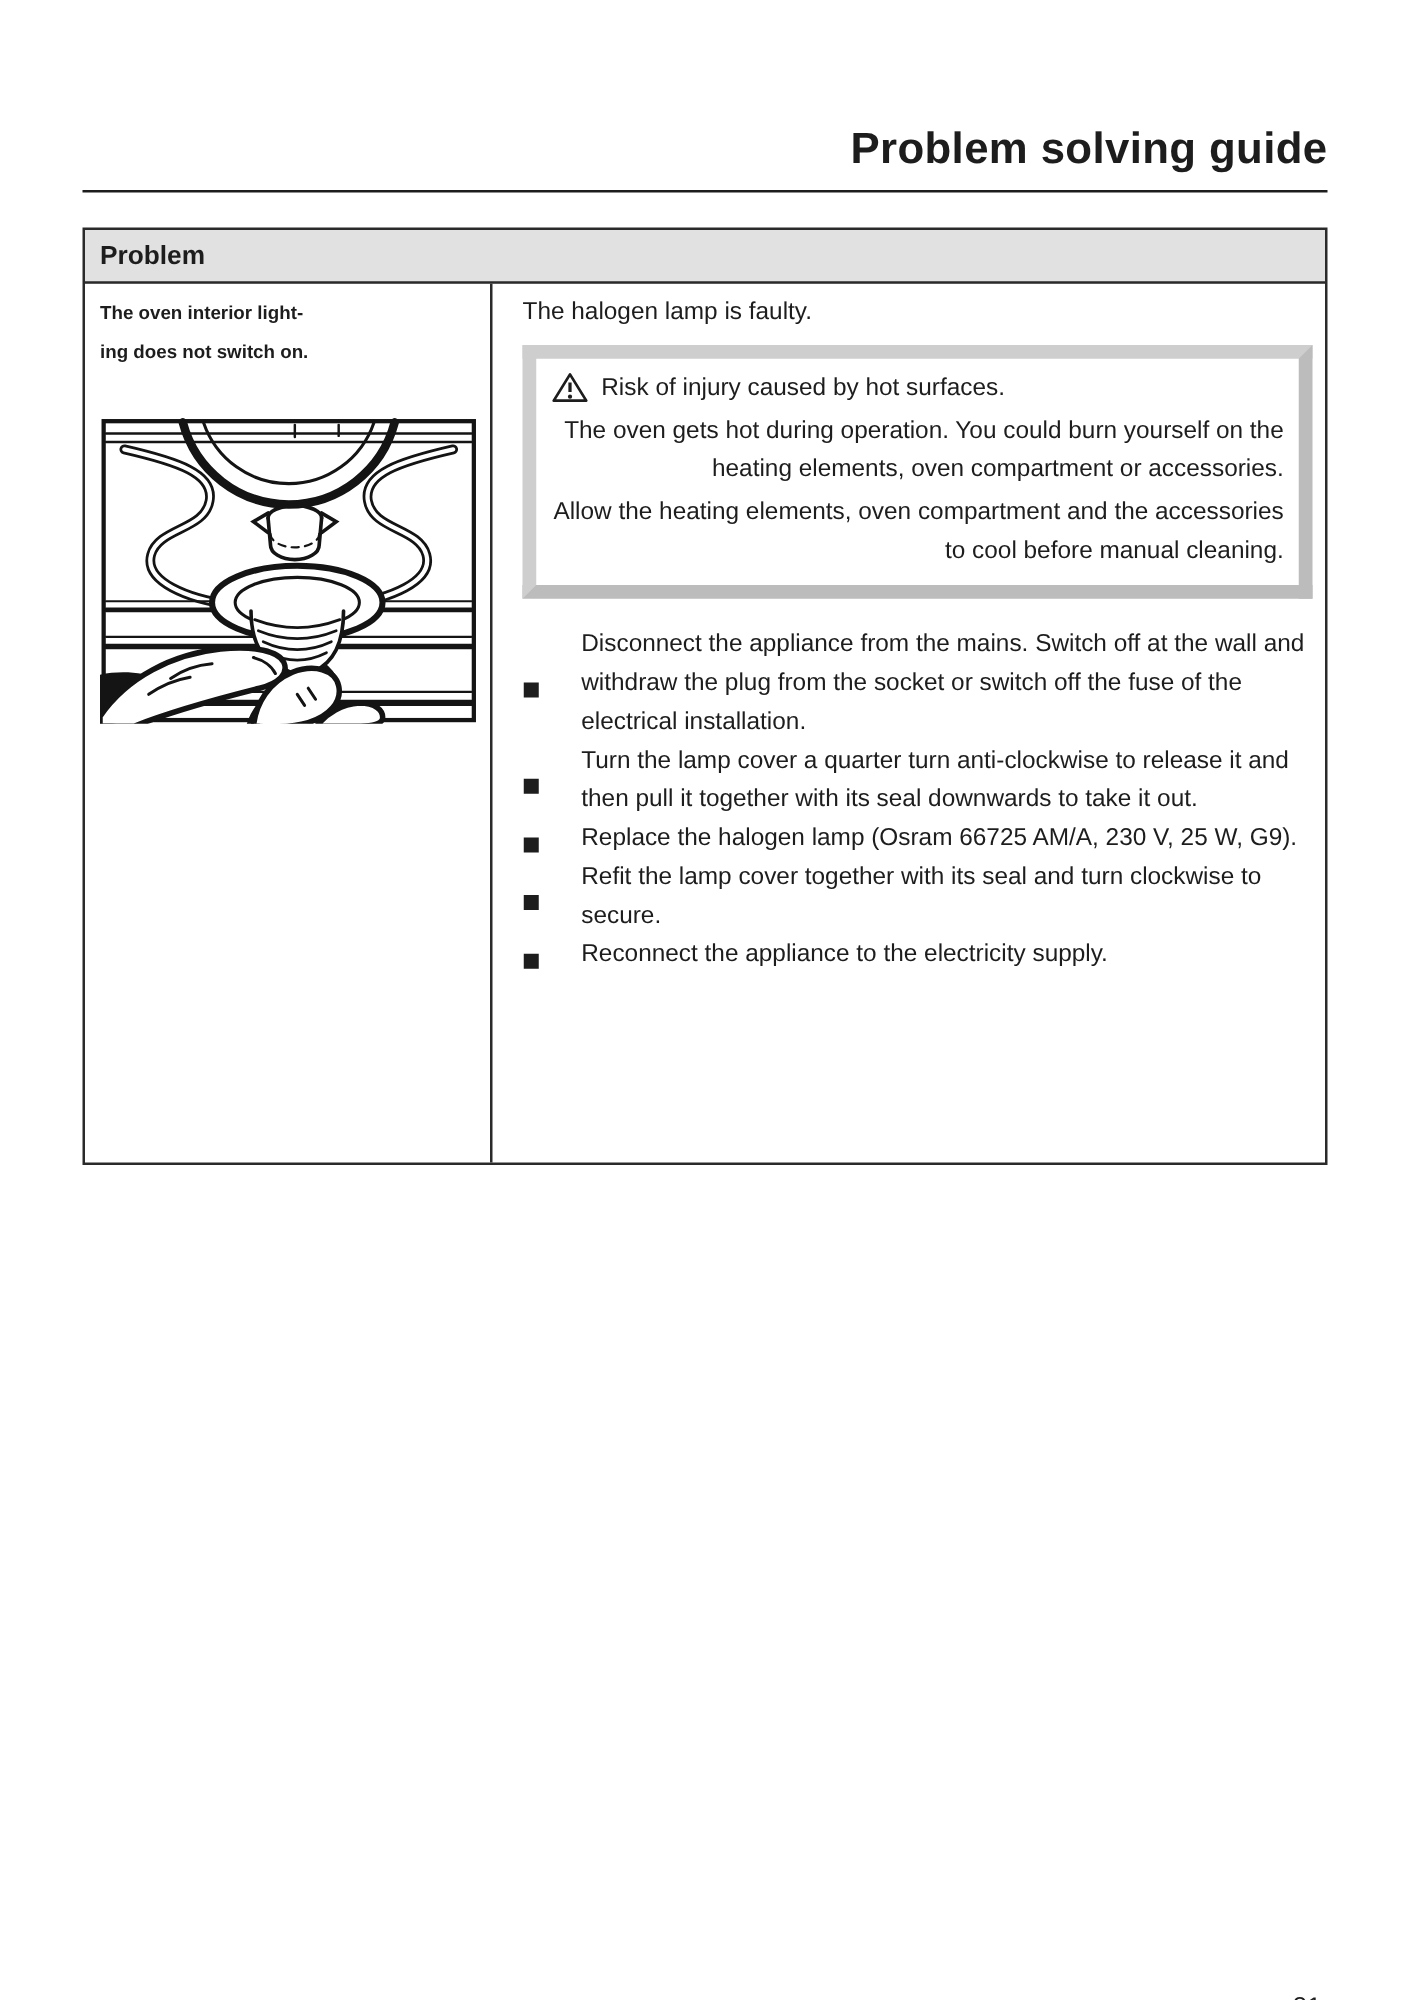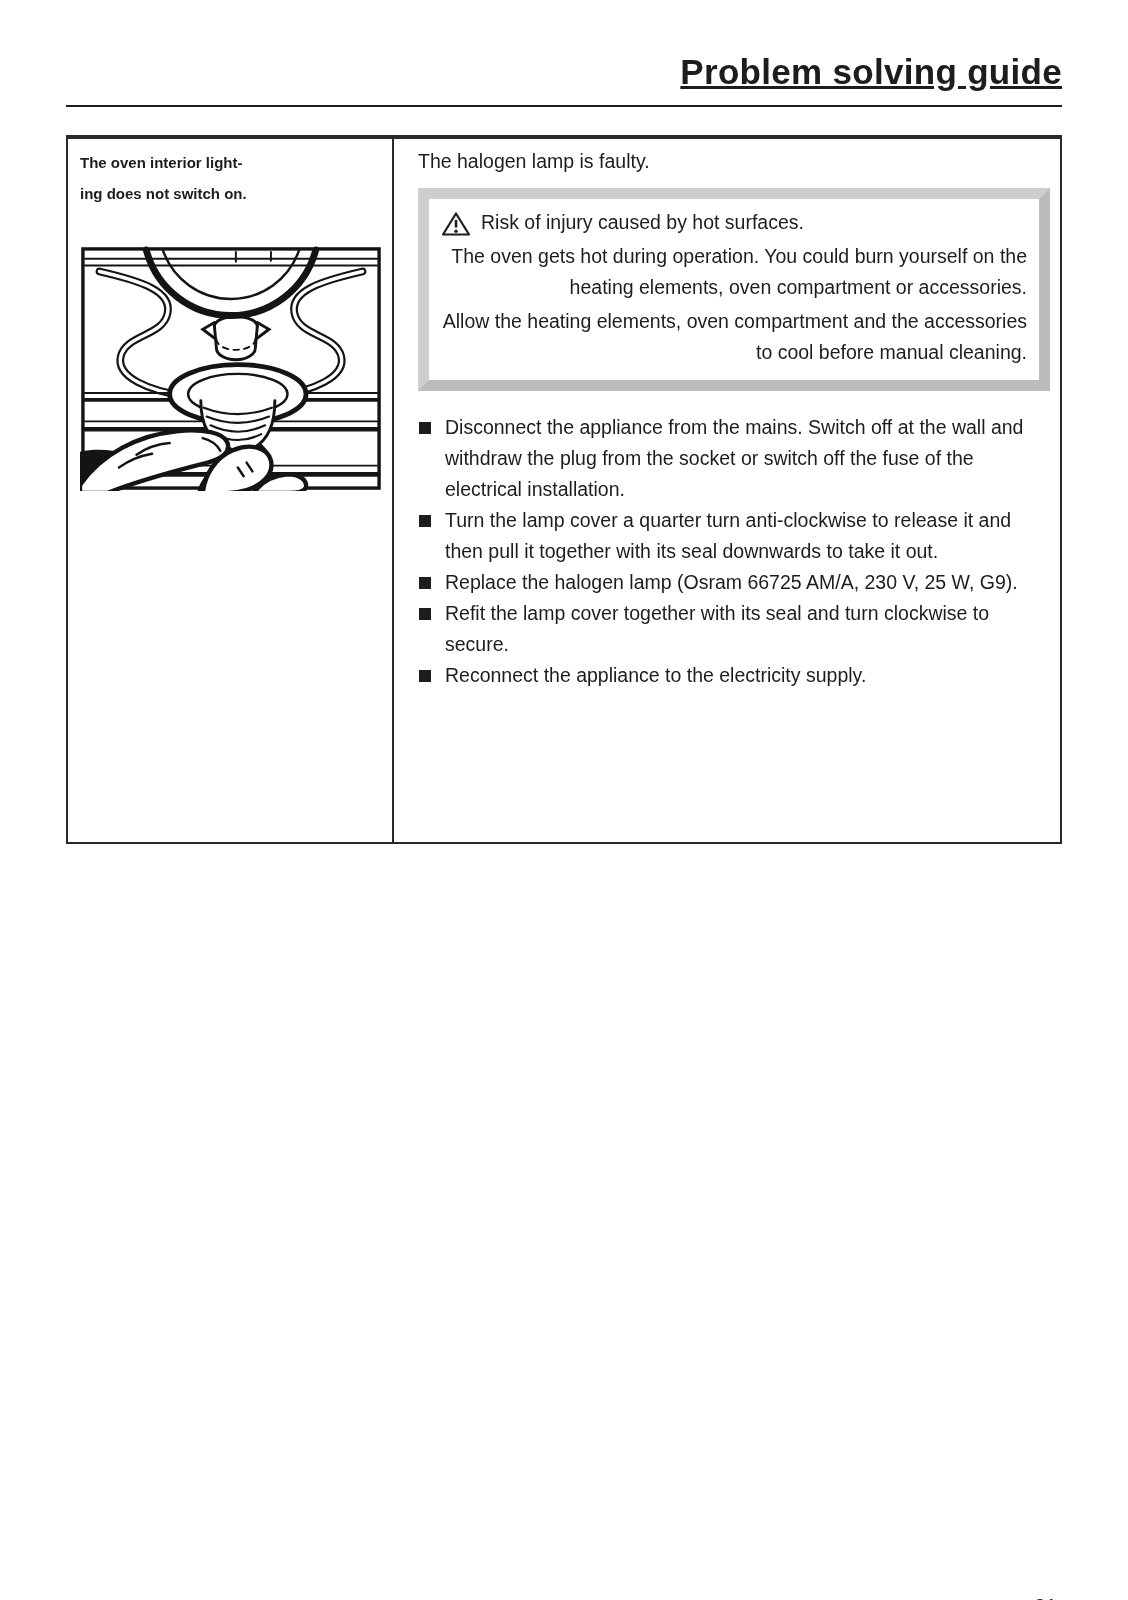--- a/index.html
+++ b/index.html
@@ -12,22 +12,22 @@
   html,body{margin:0;padding:0;}
   body{
     width:1128px;height:1600px;background:#fff;
     font-family:"Liberation Sans", sans-serif;
     color:var(--ink);
   }
   .page{position:relative;width:1128px;height:1600px;overflow:hidden;background:#fff;}
   .content{position:absolute;left:66px;top:0;width:996px;}
 
   h1.title{
-    margin:0;padding-top:53px;text-align:right;
-    font-size:35px;line-height:38px;font-weight:700;letter-spacing:.3px;text-decoration:underline;
+    margin:0;padding-top:100px;text-align:right;
+    font-size:35px;line-height:38px;font-weight:700;letter-spacing:.3px;
   }
   .rule{margin-top:14px;border-top:2px solid var(--ink);height:0;}
 
   .table{margin-top:28px;border:2px solid #2a2a2a;}
   .thead{
     display:grid;grid-template-columns:326px 1fr;
     background:var(--header-bg);border-bottom:2px solid #2a2a2a;
   }
   .th{padding:7px 12px;font-size:21px;font-weight:700;line-height:27px;}
   .th.second{border-left:2px solid #2a2a2a;}
@@ -37,43 +37,44 @@
   .illus{display:block;margin-top:37px;width:302px;height:245px;}
 
   .td-cause{padding:7px 10px 10px 24px;font-size:19.5px;line-height:31px;}
   .intro{margin:0;}
   .warnbox{
     margin:11px 0 21px;
     border:11px solid;
     border-color:var(--warn-light) var(--warn-dark) var(--warn-dark) var(--warn-light);
     padding:8px 12px 12px;
   }
-  .warn-title{margin:0;display:flex;align-items:flex-end;gap:10px;}
+  .warn-title{margin:0;display:flex;align-items:center;gap:10px;}
   .warn-title .tri{flex:none;position:relative;top:-1px;}
   .warnbox p{margin:0;}
   .warnbox p + p{margin-top:3px;text-align:right;}
 
   .steps{margin:0;}
-  .step{display:flex;align-items:flex-start;}
+  .step{display:flex;align-items:center;gap:20px;}
   .bullet{flex:none;width:12px;height:12px;background:var(--ink);margin:10px 14px 0 1px;}
   .step .text{flex:1;}
 
   .pageno{position:absolute;top:1592px;right:71px;font-size:20.5px;line-height:28px;}
 </style>
 </head>
 <body>
 
 <div class="page">
   <div class="content">
 
     <h1 class="title">Problem solving guide</h1>
     <div class="rule"></div>
 
     <div class="table">
       <div class="thead">
+        <div class="th">Problem</div>
       </div>
 
       <div class="tbody">
 
         <div class="td-problem">
           <p class="problem-title"><span>The oven interior light-</span><br><span>ing does not switch on.</span></p>
 
           <svg class="illus" viewBox="0 0 310 250" preserveAspectRatio="none" aria-hidden="true">
             <g stroke="#141414" fill="none" stroke-linecap="round">
               <rect x="3" y="3" width="304" height="244" stroke-width="3.5" fill="#fff"></rect>

